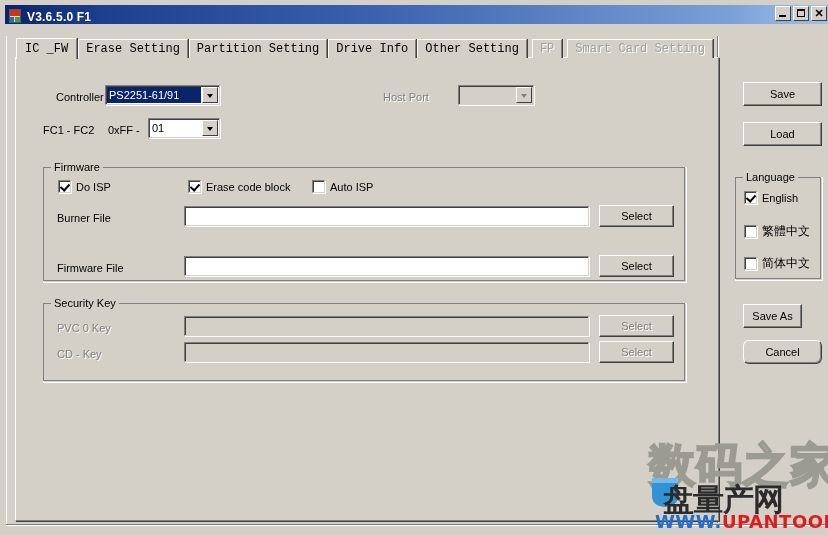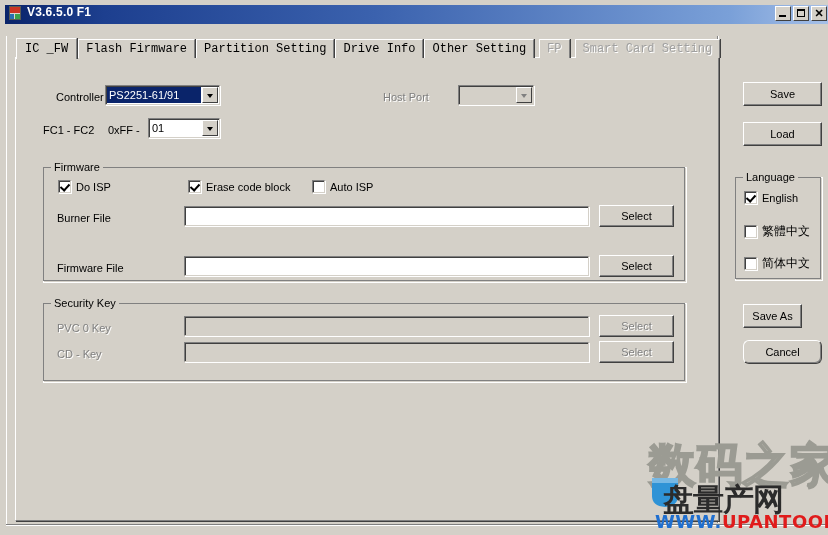--- a/index.html
+++ b/index.html
@@ -31,21 +31,21 @@
   }
 
   
   #title-bar {
     position: absolute;
     left: 2px; top: 2px;
     width: 824px;
     height: 19px;
     background: linear-gradient(to right, #0a246a 0%, #1d3f8f 12%, #3b62ae 45%, #7aa0d8 88%, #a6c0e8 100%);
     display: flex;
-    align-items: flex-start;
+    align-items: flex-end;
   }
   #title-icon {
     width: 16px; height: 16px;
     margin-left: 2px;
     margin-right: 4px;
     position: relative;
     flex: 0 0 auto;
   }
   #title-icon .ic-body {
     position: absolute;
@@ -481,21 +481,21 @@
 
   <div id="left-edge"></div>
   <div id="side-divider"></div>
   <div id="bottom-divider"></div>
 
   <div id="tab-strip">
     <div class="tab active">
       <span>IC _FW</span>
     </div>
     <div class="tab">
-      <span>Flash Firmware</span>
+      <span>Erase Setting</span>
     </div>
     <div class="tab">
       <span>Partition Setting</span>
     </div>
     <div class="tab">
       <span>Drive Info</span>
     </div>
     <div class="tab">
       <span>Other Setting</span>
     </div>

